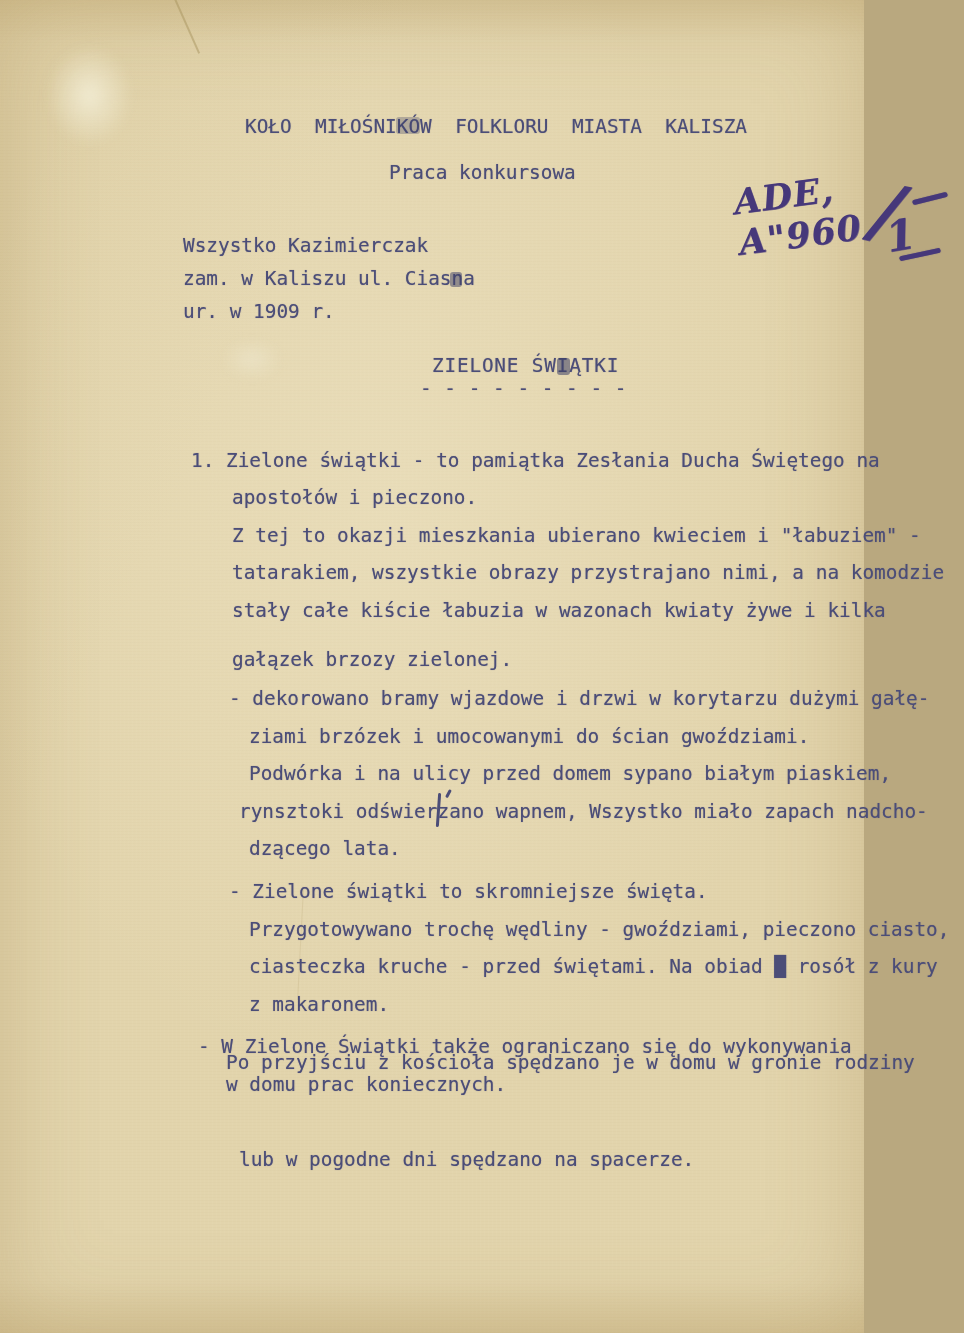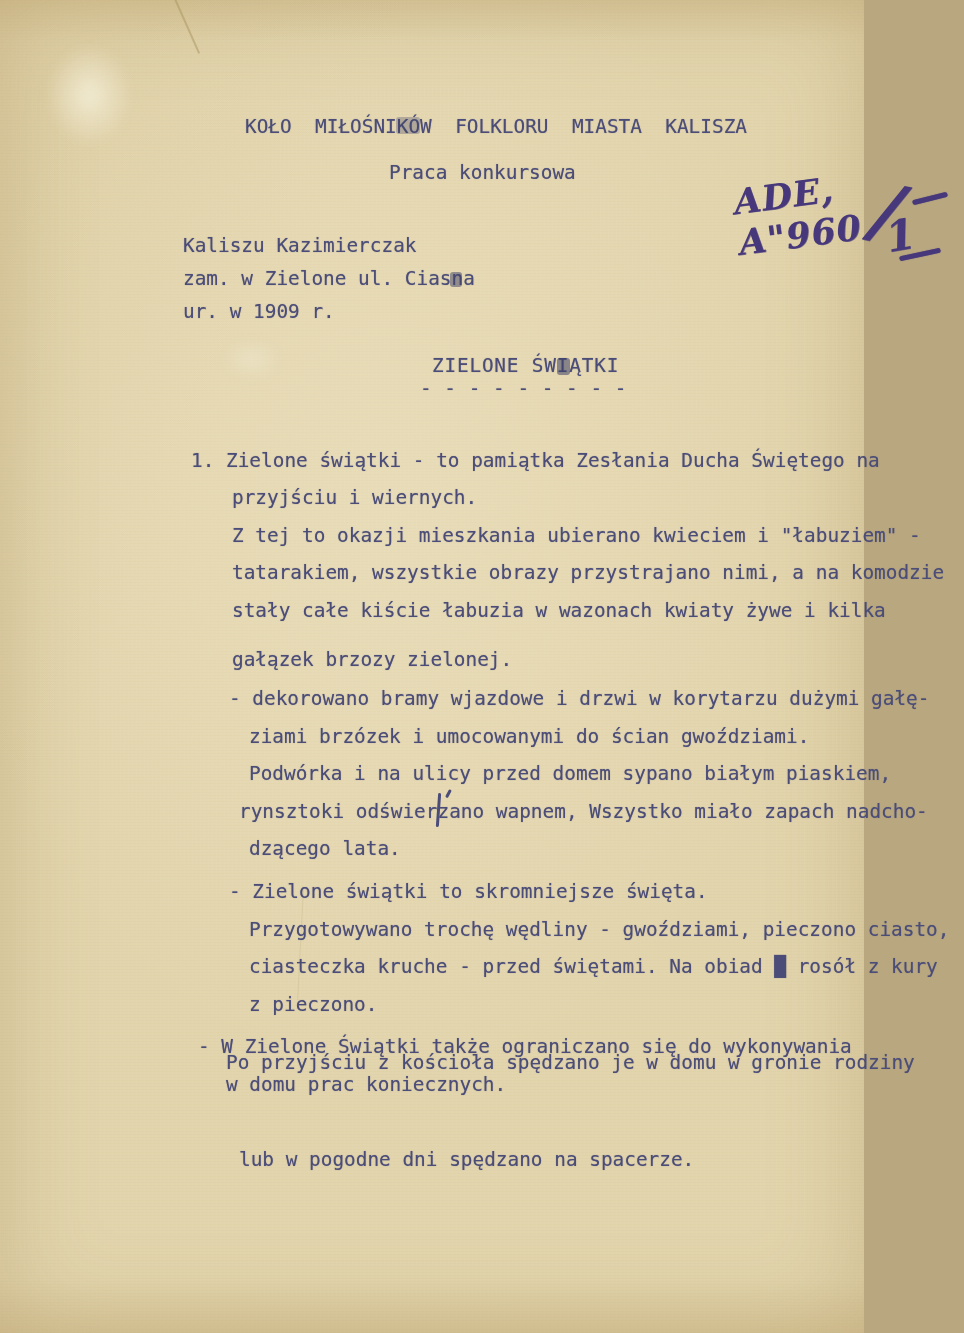--- a/index.html
+++ b/index.html
@@ -64,44 +64,44 @@
 
   <div>
     <div class="hand hand-main">ADE, A"960</div>
     <div class="hand hand-slash">/</div>
     <div class="hand-stroke stroke-dash"></div>
     <div class="hand hand-number">1</div>
     <div class="hand-stroke stroke-under1"></div>
   </div>
 
   <div>
-    <div class="tw" style="left:183px;top:234px">Kaliszu Kazimierczak</div>
-    <div class="tw" style="left:183px;top:267px">zam. w Zielone ul. Ciasna</div>
+    <div class="tw" style="left:183px;top:234px">Wszystko Kazimierczak</div>
+    <div class="tw" style="left:183px;top:267px">zam. w Kaliszu ul. Ciasna</div>
     <div class="tw" style="left:183px;top:300px">ur. w 1909 r.</div>
   </div>
 
   <div class="tw title" style="left:432px;top:354px">ZIELONE ŚWIĄTKI</div>
   <div class="tw underline-dashes" style="left:420px;top:377px">- - - - - - - - -</div>
 
   <div>
     <div class="tw" style="left:191px;top:449px">1. Zielone świątki - to pamiątka Zesłania Ducha Świętego na</div>
-    <div class="tw" style="left:232px;top:486px">przyjściu i wiernych.</div>
+    <div class="tw" style="left:232px;top:486px">apostołów i pieczono.</div>
     <div class="tw" style="left:232px;top:524px">Z tej to okazji mieszkania ubierano kwieciem i "łabuziem" -</div>
     <div class="tw" style="left:232px;top:561px">tatarakiem, wszystkie obrazy przystrajano nimi, a na komodzie</div>
     <div class="tw" style="left:232px;top:599px">stały całe kiście łabuzia w wazonach kwiaty żywe i kilka</div>
     <div class="tw" style="left:232px;top:648px">gałązek brzozy zielonej.</div>
     <div class="tw" style="left:229px;top:687px">- dekorowano bramy wjazdowe i drzwi w korytarzu dużymi gałę-</div>
     <div class="tw" style="left:249px;top:725px">ziami brzózek i umocowanymi do ścian gwoździami.</div>
     <div class="tw" style="left:249px;top:762px">Podwórka i na ulicy przed domem sypano białym piaskiem,</div>
     <div class="tw" style="left:239px;top:800px">rynsztoki odświerzano wapnem, Wszystko miało zapach nadcho-</div>
     <div class="tw" style="left:249px;top:837px">dzącego lata.</div>
     <div class="tw" style="left:229px;top:880px">- Zielone świątki to skromniejsze święta.</div>
     <div class="tw" style="left:249px;top:918px">Przygotowywano trochę wędliny - gwoździami, pieczono ciasto,</div>
     <div class="tw" style="left:249px;top:955px">ciasteczka kruche - przed świętami. Na obiad █ rosół z kury</div>
-    <div class="tw" style="left:249px;top:993px">z pieczono.</div>
+    <div class="tw" style="left:249px;top:993px">z makaronem.</div>
     <div class="tw" style="left:198px;top:1035px">- W Zielone Świątki także ograniczano się do wykonywania</div>
     <div class="tw" style="left:226px;top:1073px">w domu prac koniecznych.</div>
     <div class="tw" style="left:226px;top:1051px">Po przyjściu z kościoła spędzano je w domu w gronie rodziny</div>
     <div class="tw" style="left:239px;top:1148px">lub w pogodne dni spędzano na spacerze.</div>
   </div>
 
   <div class="blob blob-header"></div>
   <div class="blob blob-address"></div>
   <div class="blob blob-title"></div>
   <div class="strike-vert"></div>

